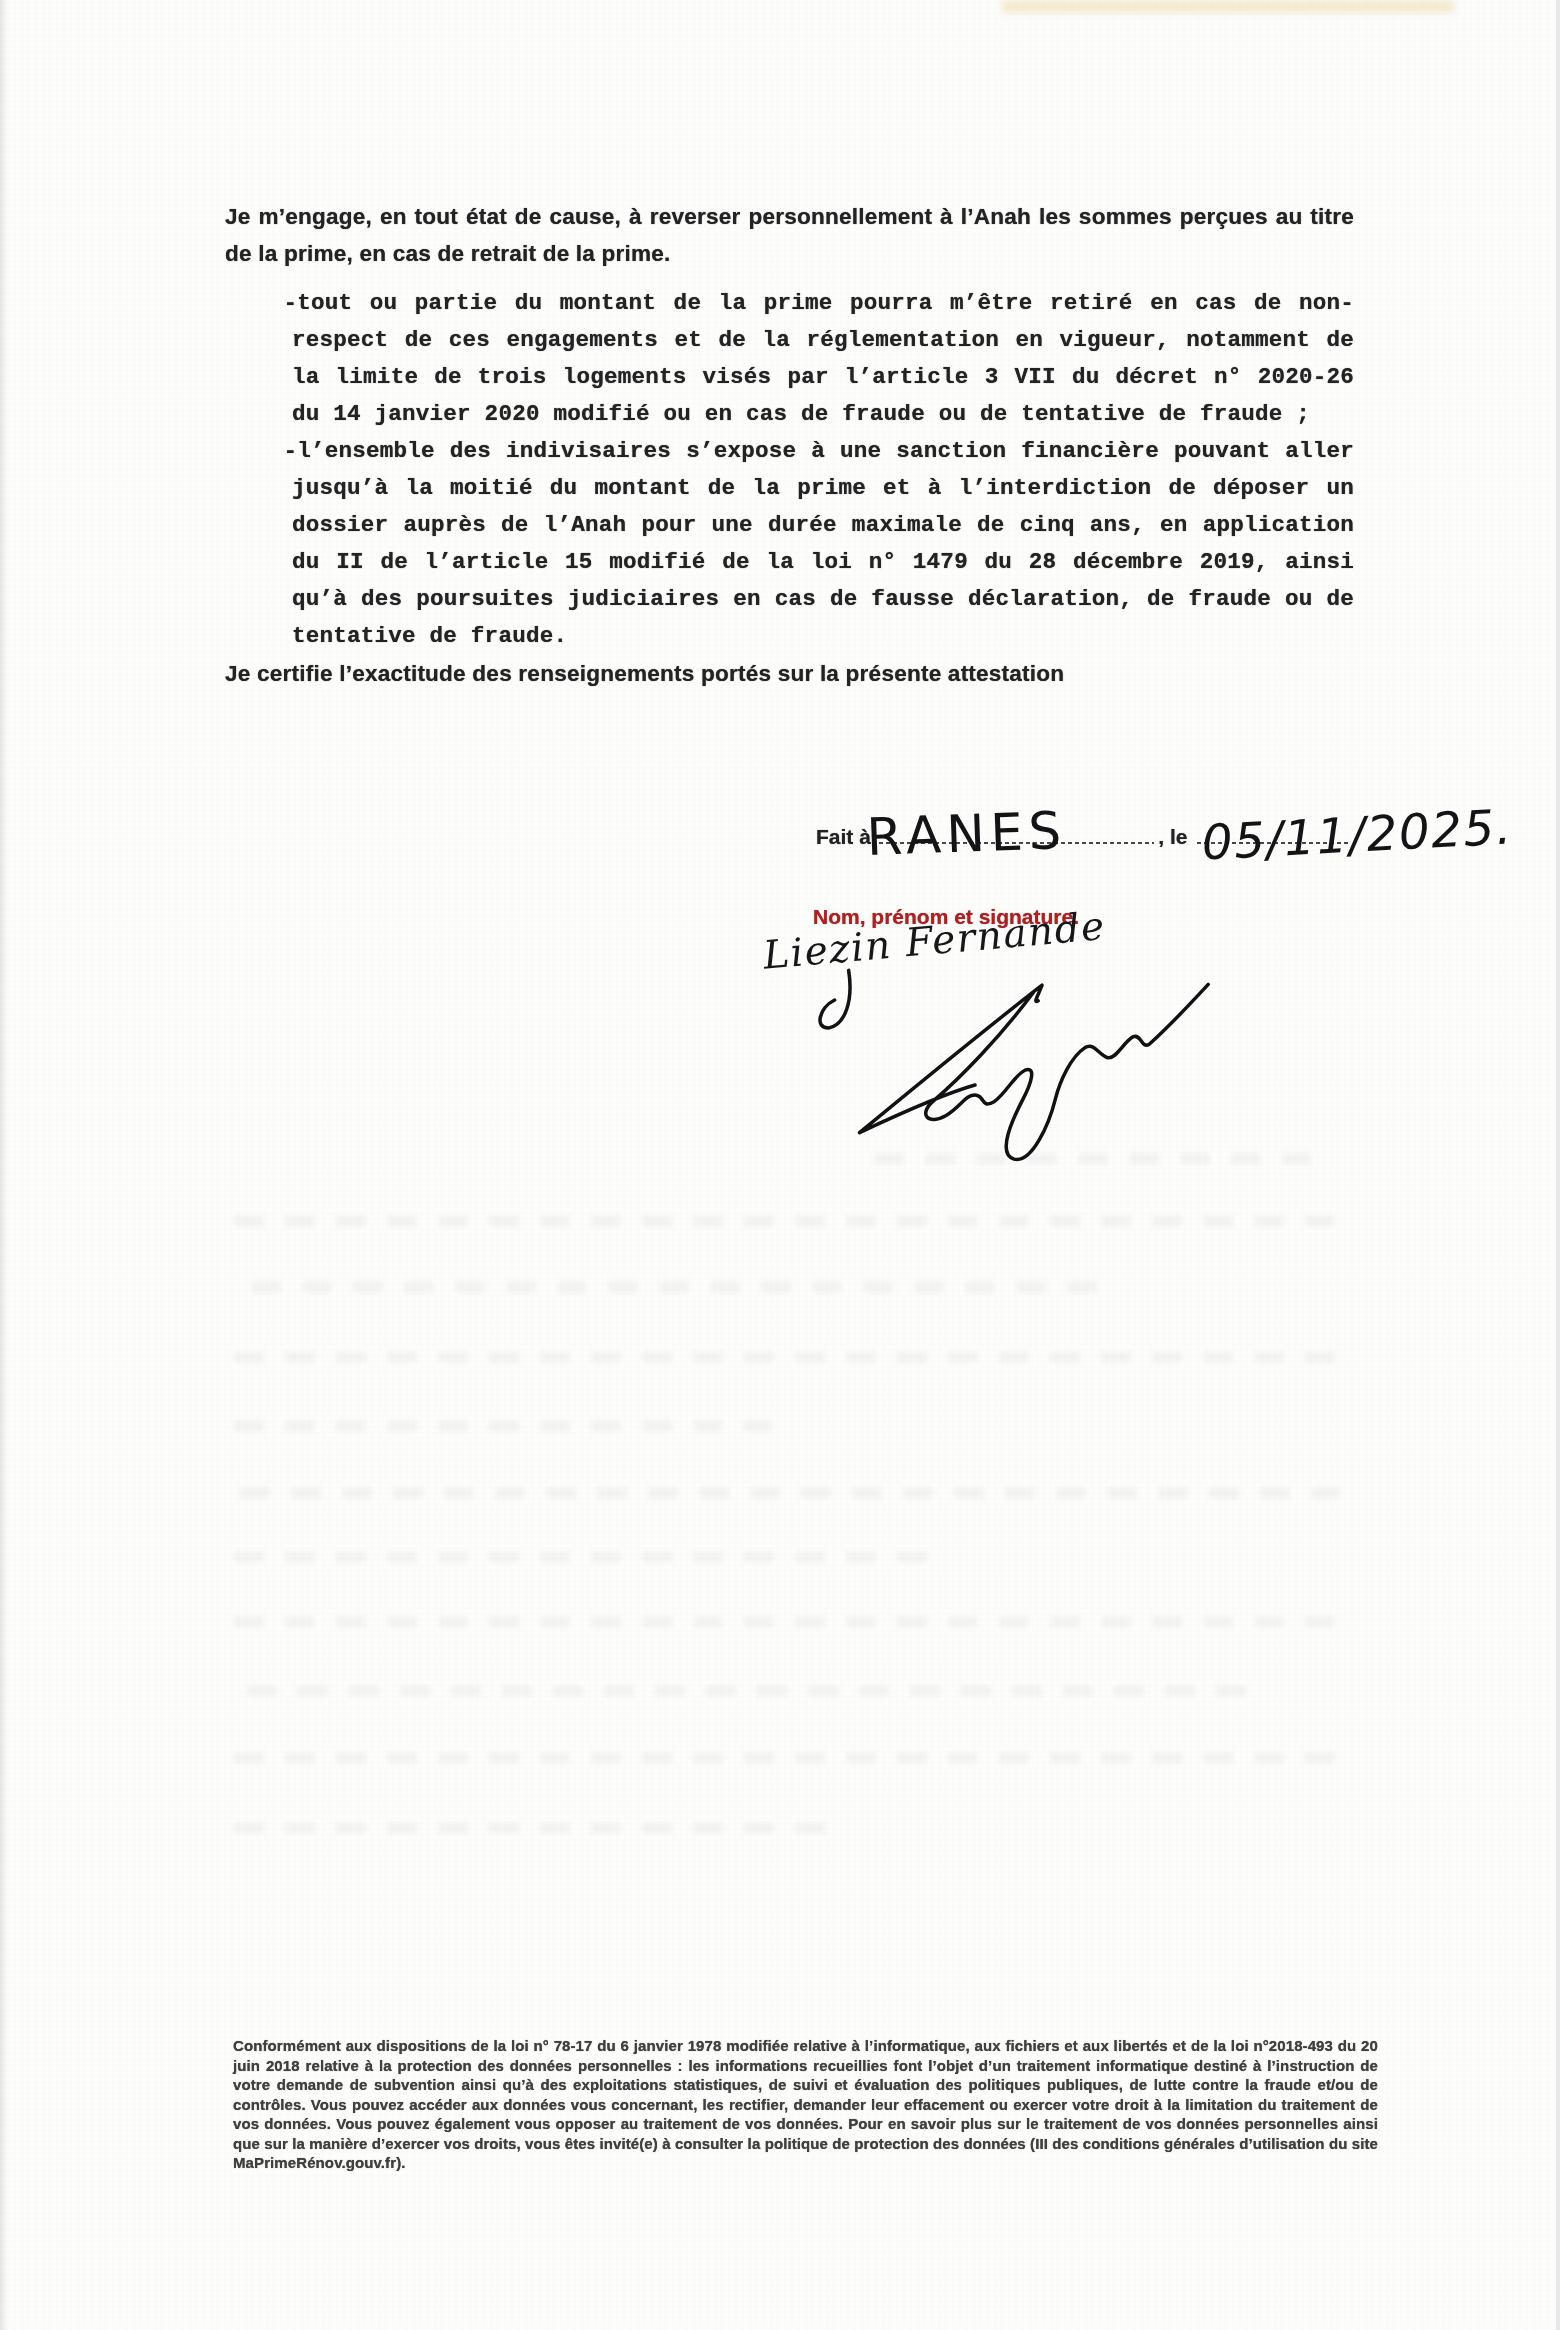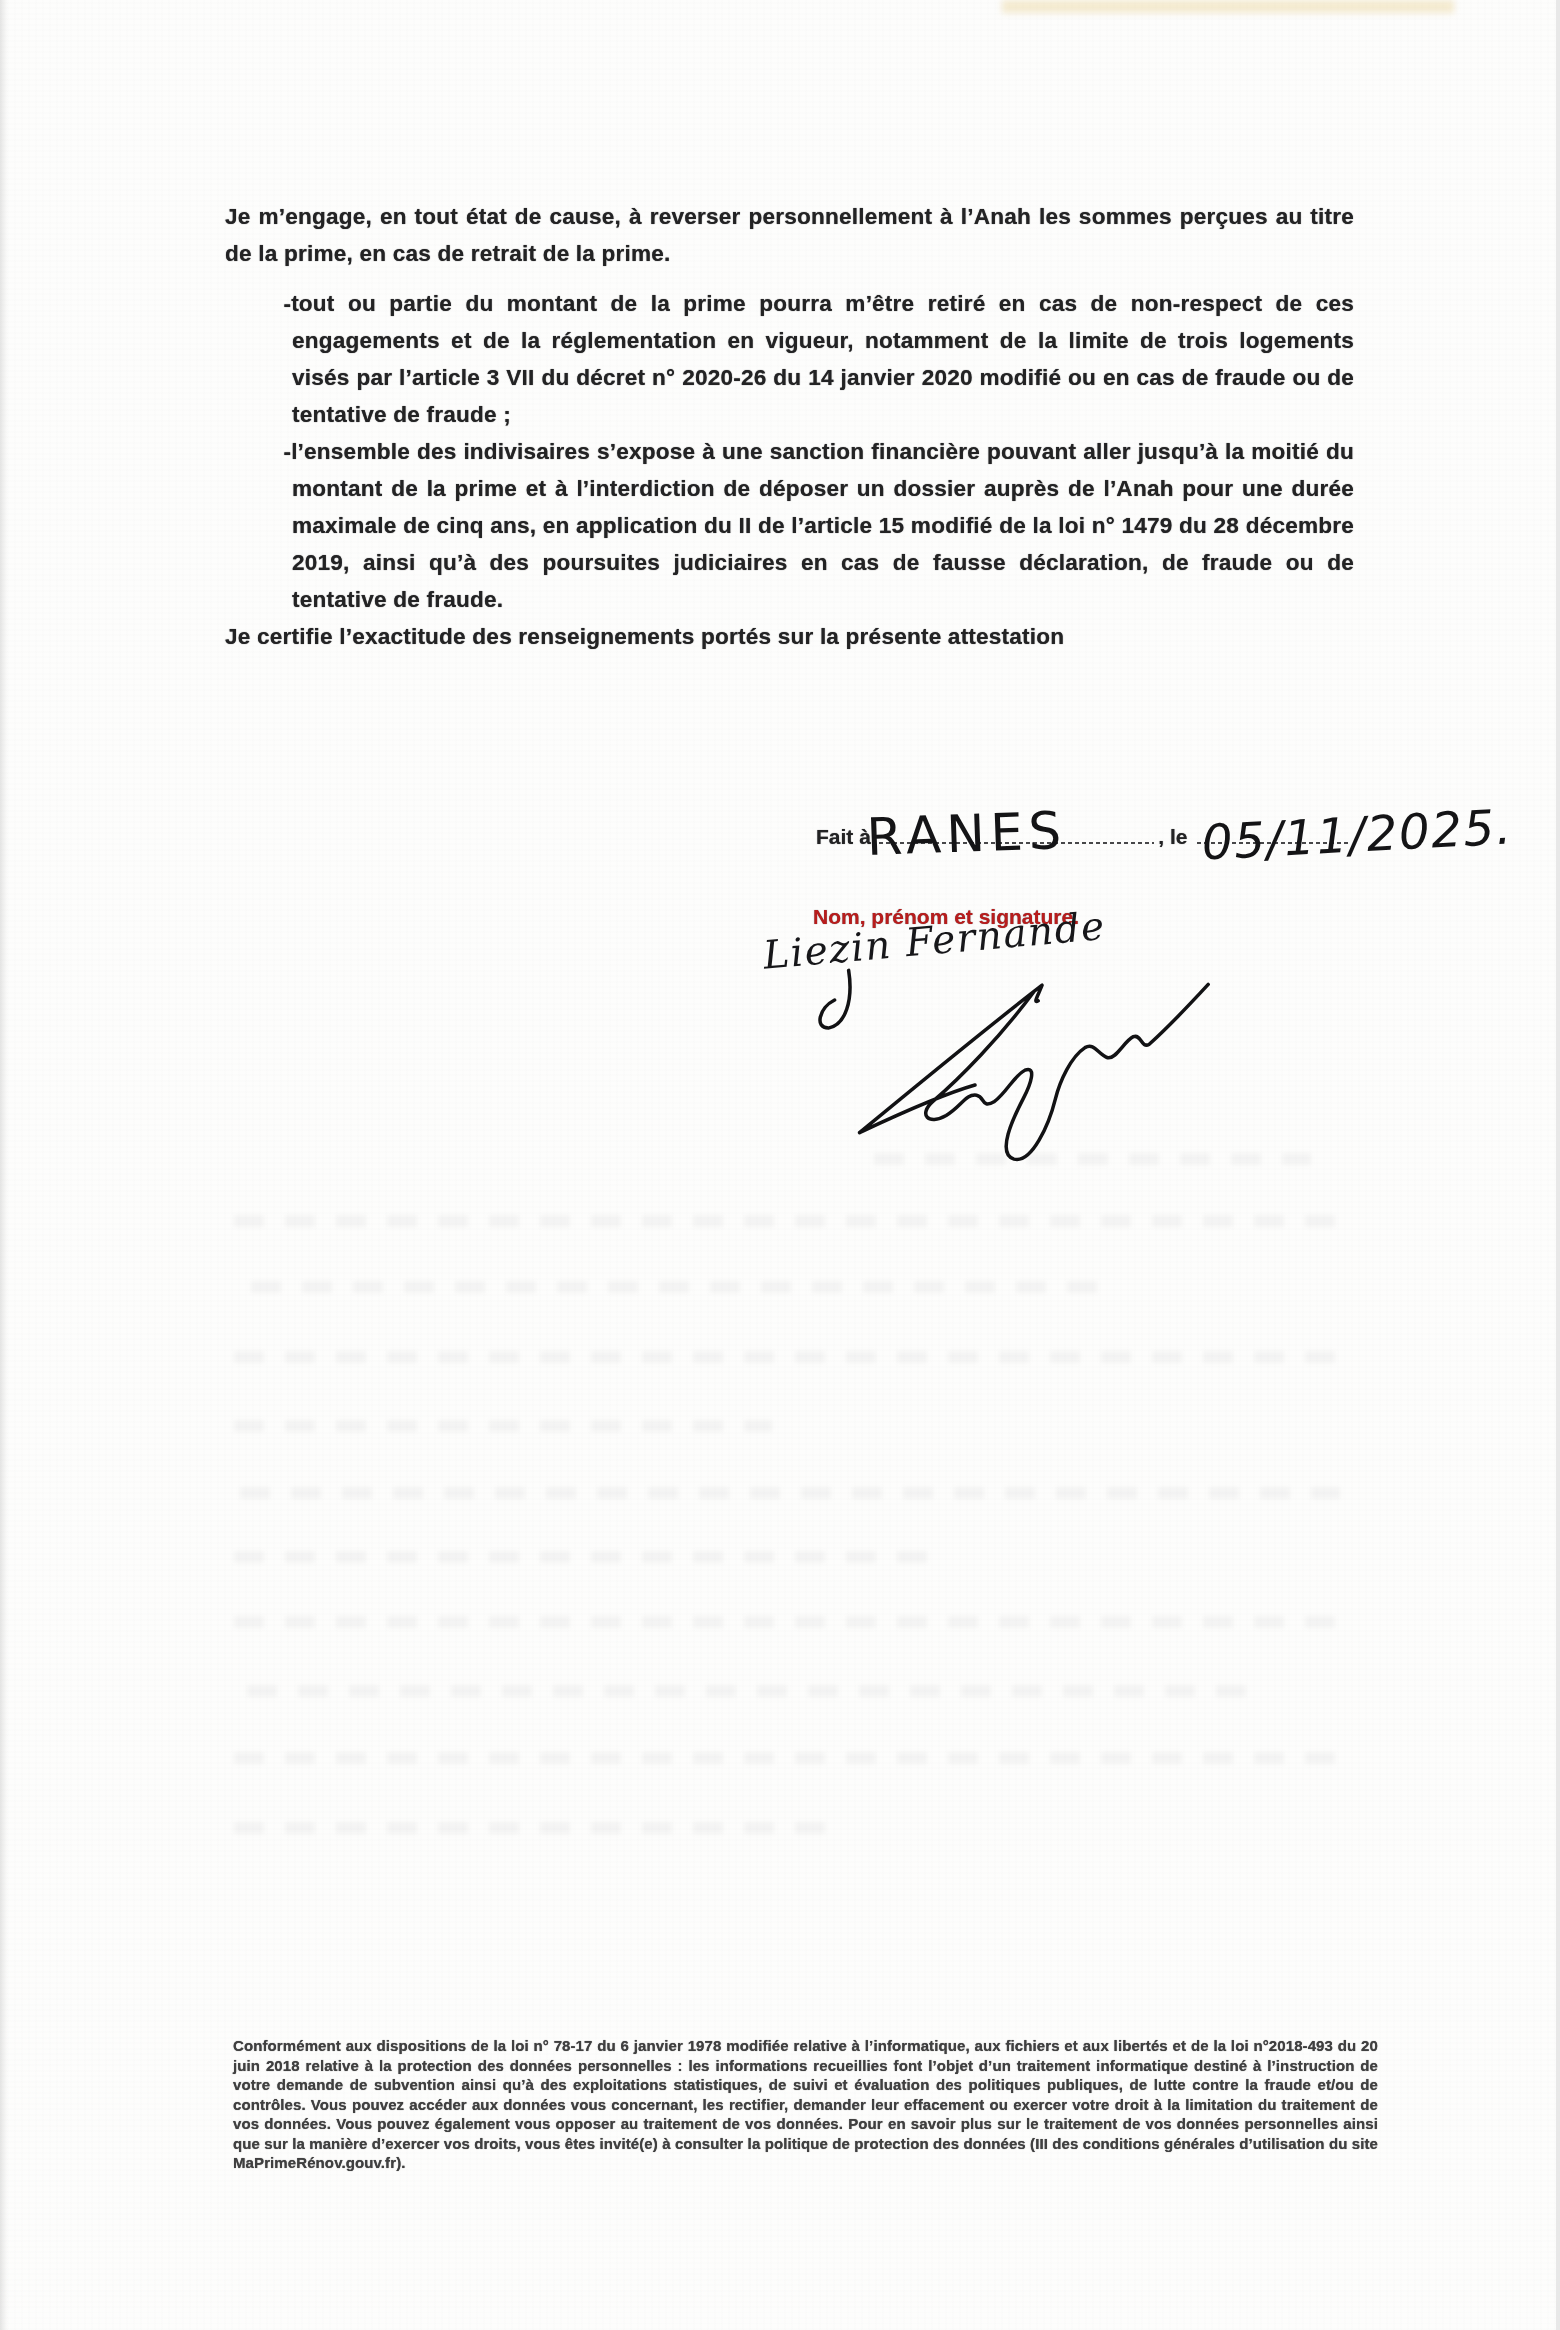--- a/index.html
+++ b/index.html
@@ -37,20 +37,21 @@
     text-align:justify;
     text-shadow:0 0 1px rgba(25,25,28,0.75);
   }
   .body-text p{margin:0;}
   .para-gap{margin-bottom:13.3px !important;}
   .bullets{margin-left:67px;}
   .bullet{
     margin-bottom:15px;
     text-indent:-8.6px;
     text-align:justify;
+    font-family:Liberation Mono, monospace;
   }
   .certify{margin-top:12.5px;}
 
   .fait-row{
     position:absolute;left:816px;top:825px;
     display:flex;align-items:flex-end;
     color:#232324;
     font-size:21px;font-weight:700;
     text-shadow:0 0 0.9px rgba(25,25,28,0.7);
     white-space:nowrap;

